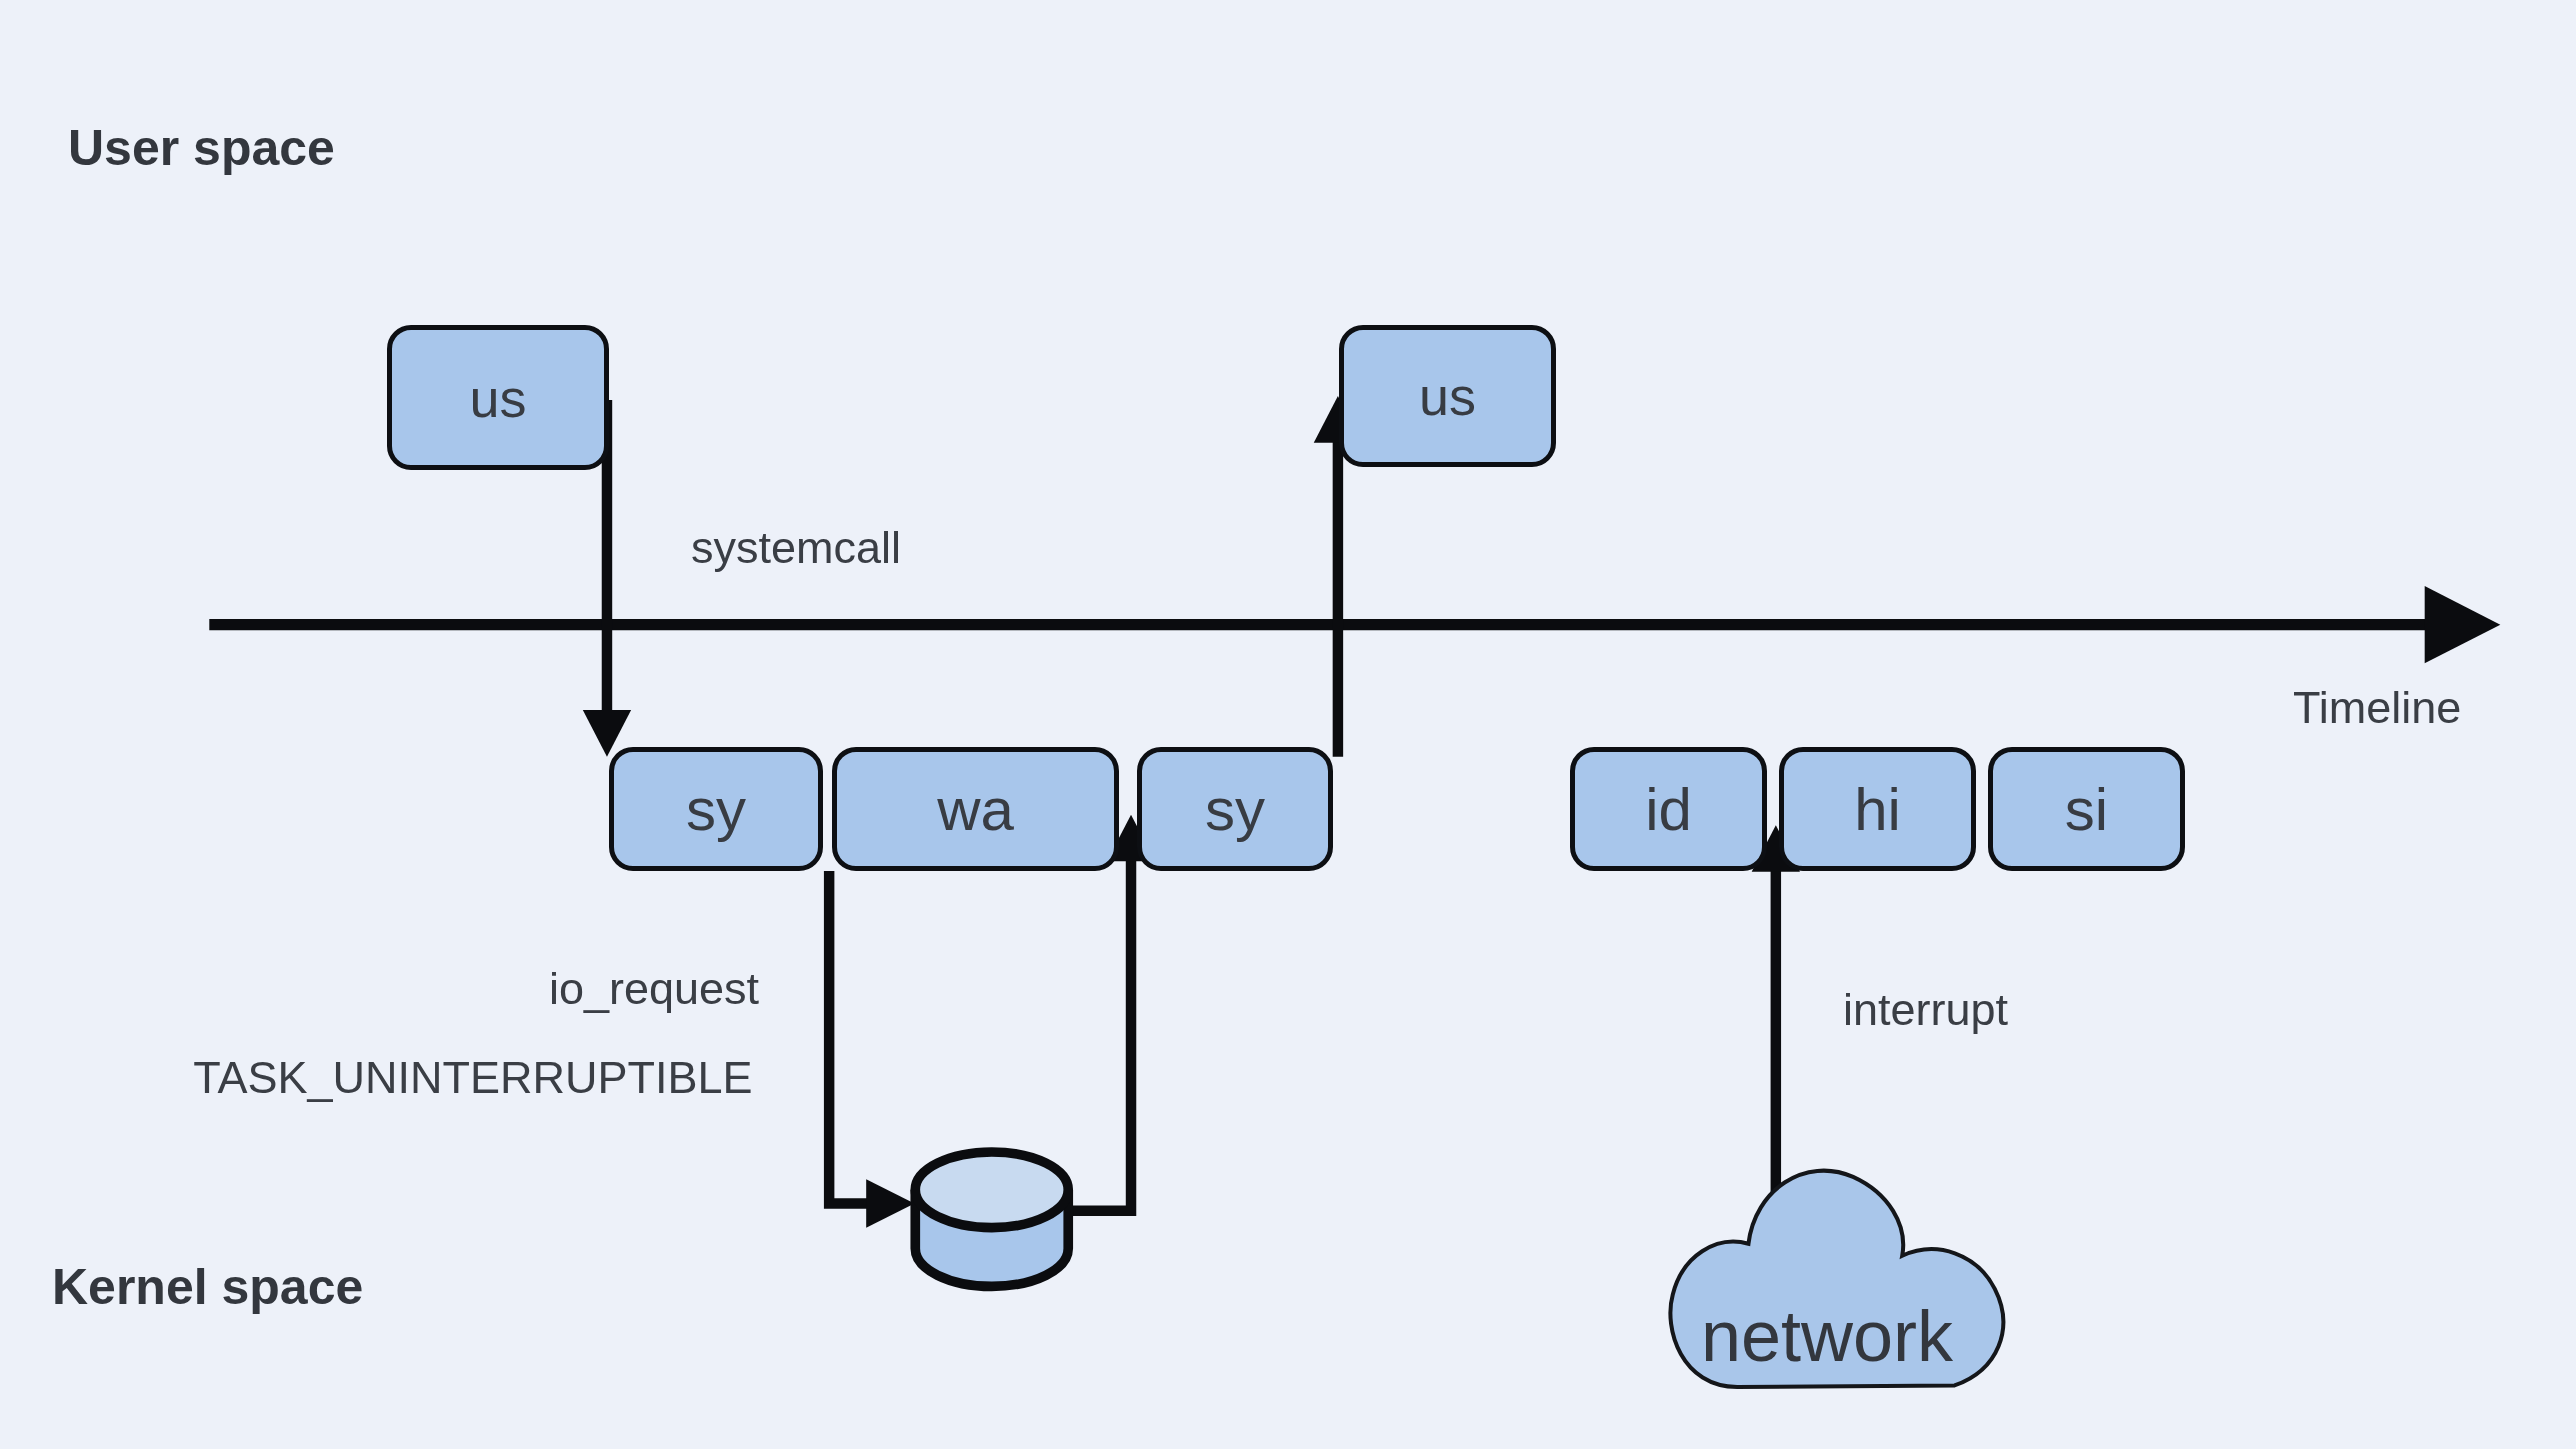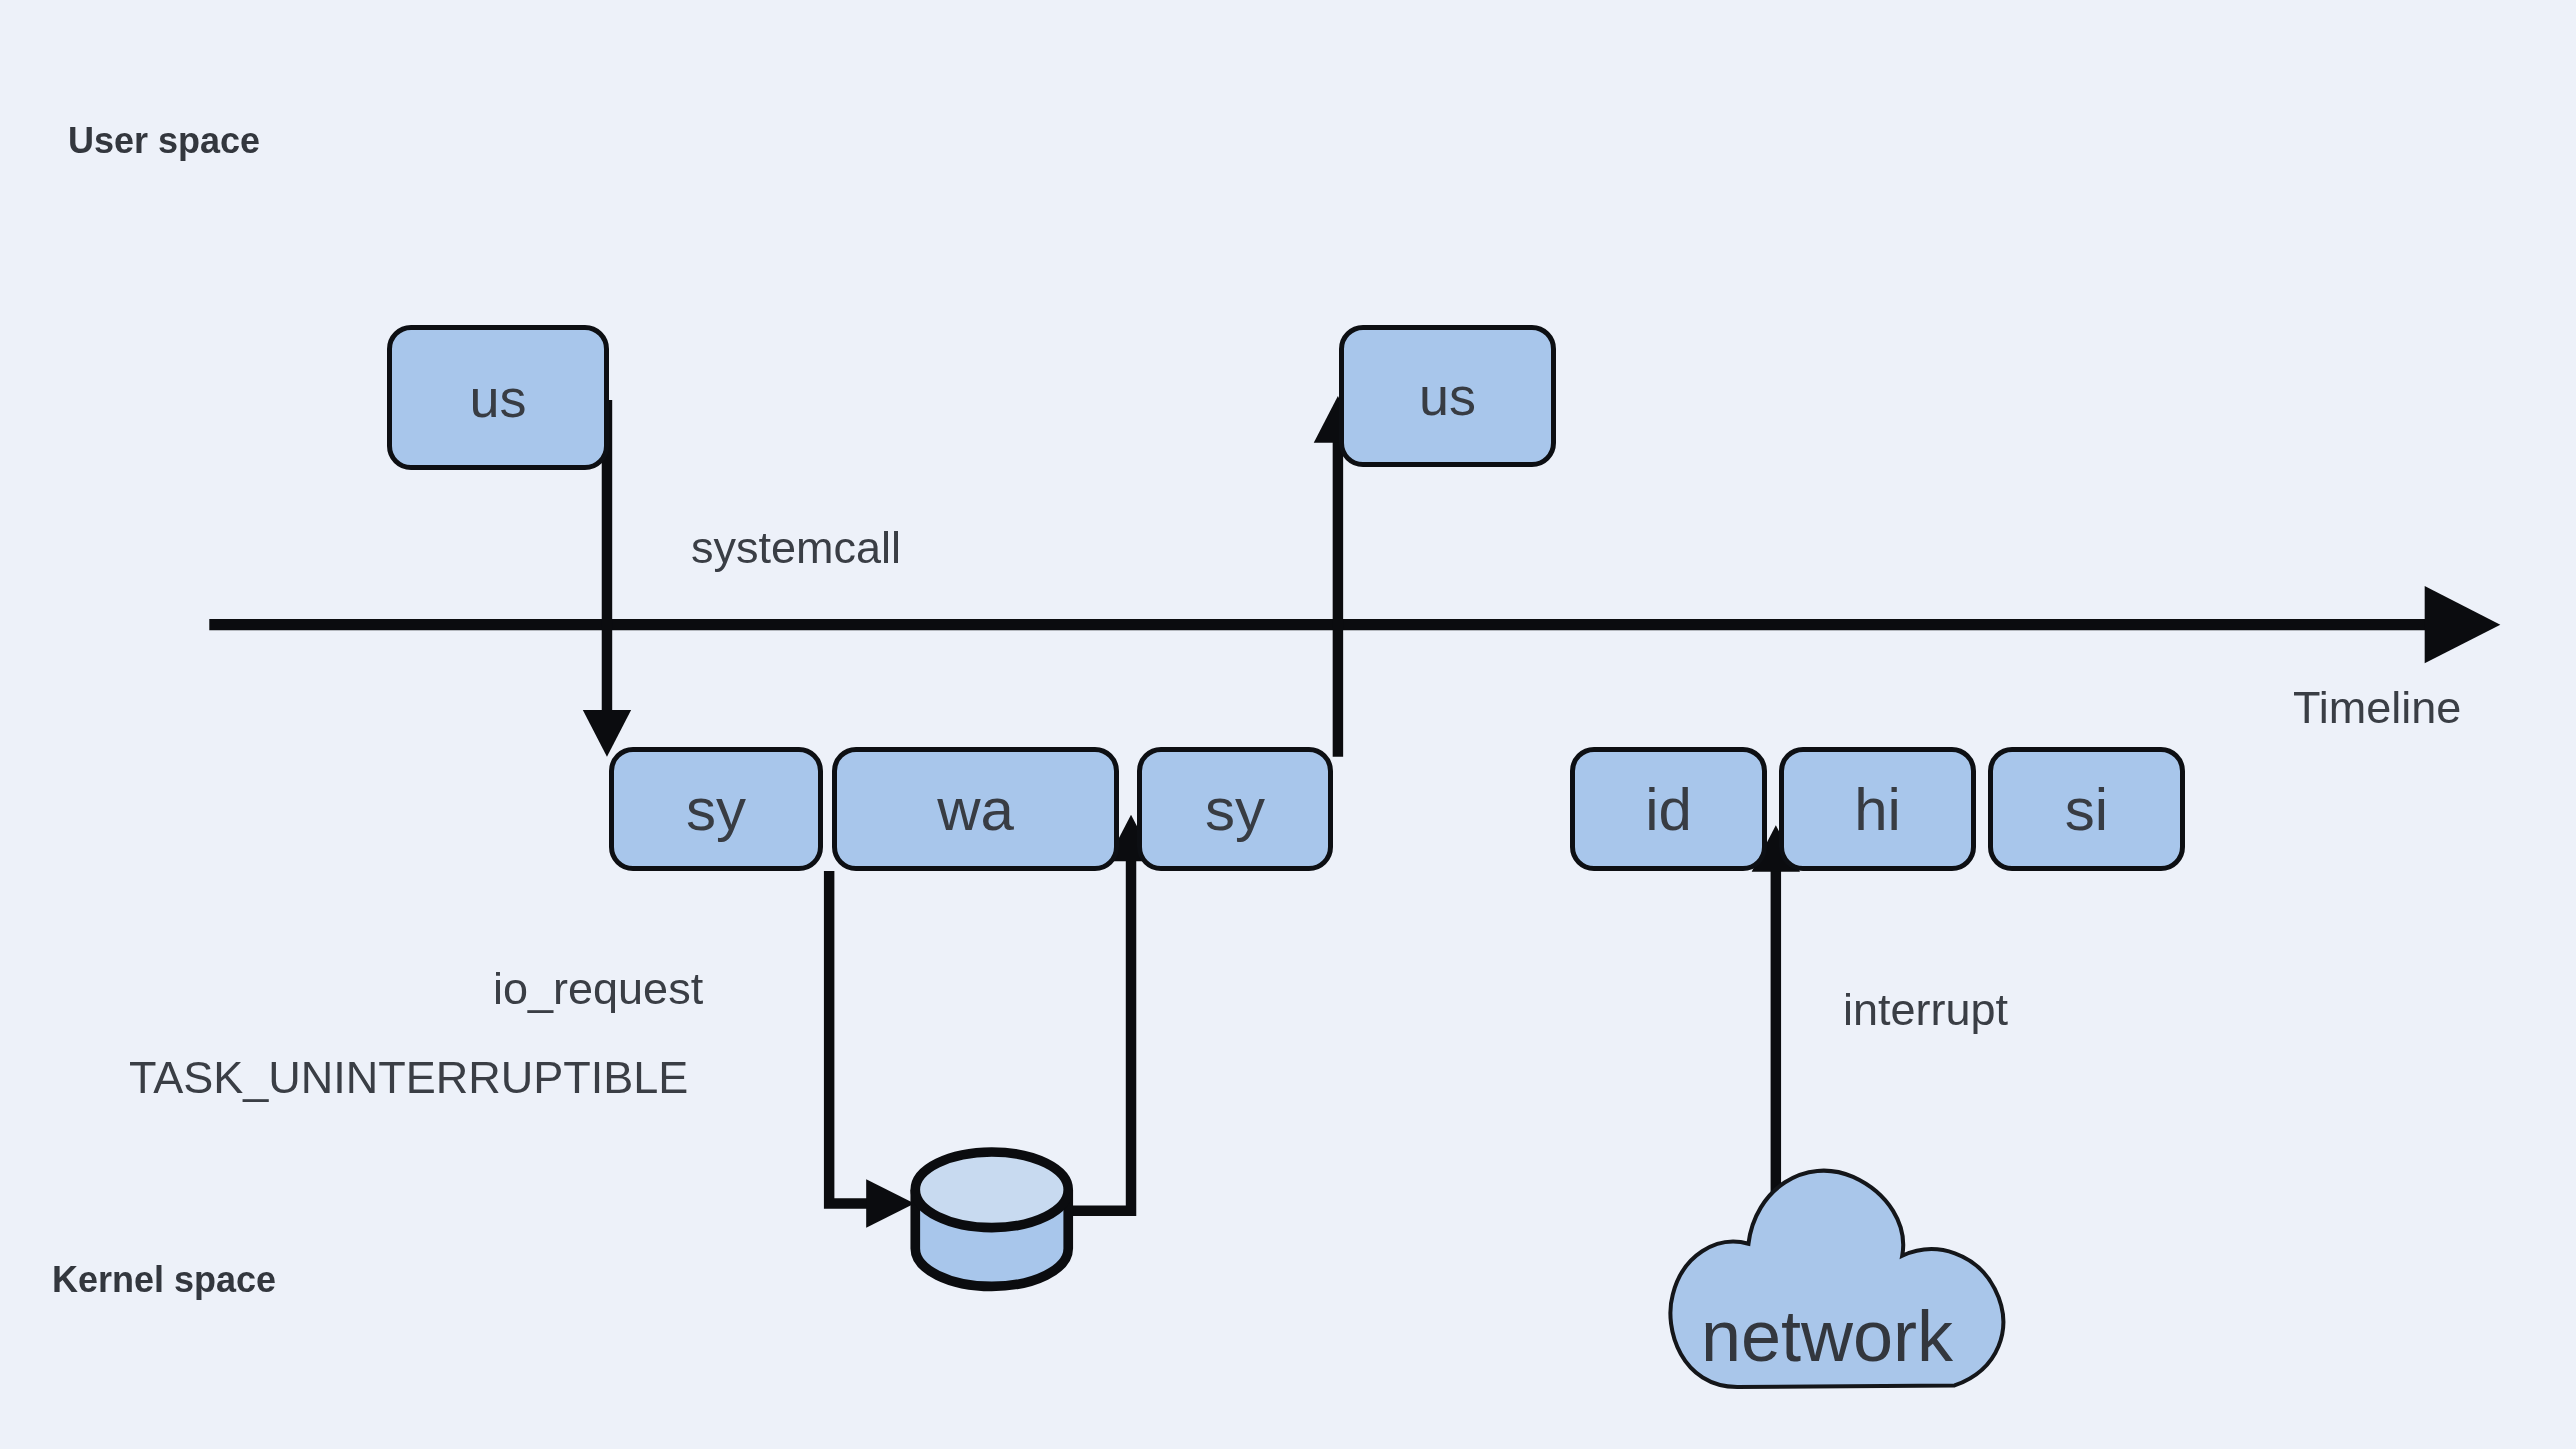--- a/index.html
+++ b/index.html
@@ -8,23 +8,23 @@
     background:#edf1f9;
     font-family:"Liberation Sans","DejaVu Sans",sans-serif;
     position:relative;overflow:hidden;
   }
   .canvas{position:absolute;left:0;top:0;width:2576px;height:1449px;}
   .shapes{position:absolute;left:0;top:0;}
   .label{
     position:absolute;color:#383c43;white-space:nowrap;
     line-height:1.1;
   }
-  .space-label{font-size:36px;font-weight:700;color:#33373e;}
+  .space-label{font-size:50px;font-weight:700;color:#33373e;}
   .anno{font-size:45px;font-weight:400;color:#3a3e45;}
-  .right-align{text-align:left;}
+  .right-align{text-align:center;}
   .pbox{
     position:absolute;
     background:#a8c6eb;
     border:5.6px solid #0d0f13;
     border-radius:24px;
     display:flex;align-items:center;justify-content:center;
     color:#383c43;
     box-sizing:border-box;
   }
   .pbox.user{font-size:54px;}

